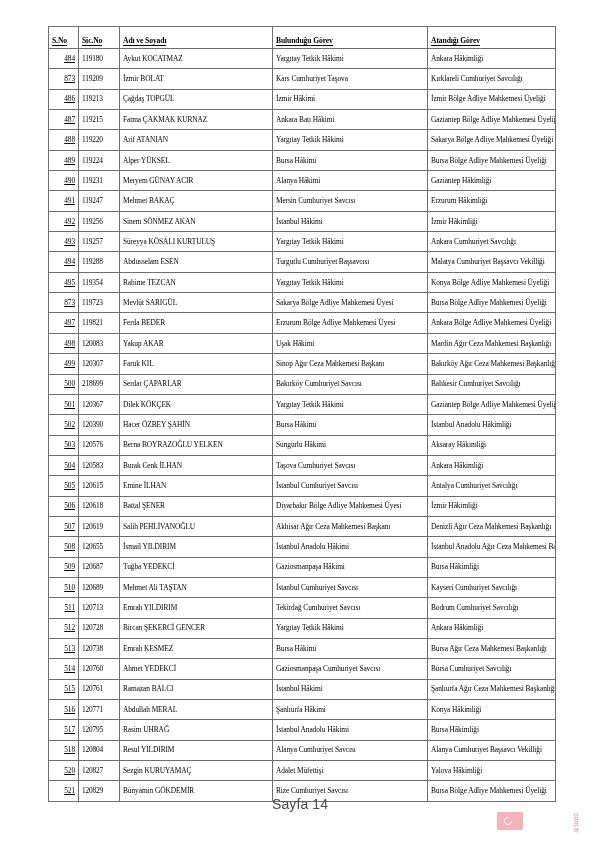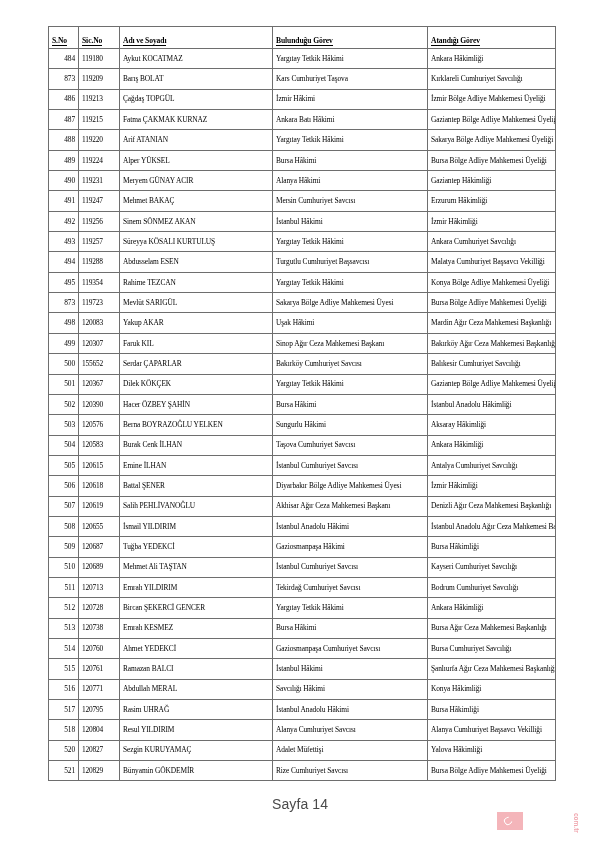--- a/index.html
+++ b/index.html
@@ -63,20 +63,21 @@
     display: inline-block;
     border-bottom: 1px solid #000;
     padding-bottom: 0.5px;
     font-size: 7.6px;
     letter-spacing: -0.1px;
   }
   td.num {
     text-align: right;
     padding-right: 4px;
     letter-spacing: -0.1px;
+    text-decoration: underline;
   }
   td.sic {
     text-align: left;
     padding-left: 3px;
     letter-spacing: -0.2px;
     border-radius: 6px;
   }
   td.name, td.role {
     text-align: left;
     letter-spacing: -0.08px;
@@ -176,21 +177,21 @@
           <tr>
             <td class="num">484</td>
             <td class="sic">119180</td>
             <td class="name">Aykut KOCATMAZ</td>
             <td class="role">Yargıtay Tetkik Hâkimi</td>
             <td class="role">Ankara Hâkimliği</td>
           </tr>
           <tr>
             <td class="num">873</td>
             <td class="sic">119209</td>
-            <td class="name">Barış BOLAT</td>
+            <td class="name">İzmir BOLAT</td>
             <td class="role">Kars Cumhuriyet Taşova</td>
             <td class="role">Kırklareli Cumhuriyet Savcılığı</td>
           </tr>
           <tr>
             <td class="num">486</td>
             <td class="sic">119213</td>
             <td class="name">Çağdaş TOPGÜL</td>
             <td class="role">İzmir Hâkimi</td>
             <td class="role">İzmir Bölge Adliye Mahkemesi Üyeliği</td>
           </tr>
@@ -258,36 +259,43 @@
             <td class="role">Konya Bölge Adliye Mahkemesi Üyeliği</td>
           </tr>
           <tr>
             <td class="num">873</td>
             <td class="sic">119723</td>
             <td class="name">Mevlüt SARIGÜL</td>
             <td class="role">Sakarya Bölge Adliye Mahkemesi Üyesi</td>
             <td class="role">Bursa Bölge Adliye Mahkemesi Üyeliği</td>
           </tr>
           <tr>
+            <td class="num">497</td>
+            <td class="sic">119821</td>
+            <td class="name">Ferda BEDER</td>
+            <td class="role">Erzurum Bölge Adliye Mahkemesi Üyesi</td>
+            <td class="role">Ankara Bölge Adliye Mahkemesi Üyeliği</td>
+          </tr>
+          <tr>
             <td class="num">498</td>
             <td class="sic">120083</td>
             <td class="name">Yakup AKAR</td>
             <td class="role">Uşak Hâkimi</td>
             <td class="role">Mardin Ağır Ceza Mahkemesi Başkanlığı</td>
           </tr>
           <tr>
             <td class="num">499</td>
             <td class="sic">120307</td>
             <td class="name">Faruk KIL</td>
             <td class="role">Sinop Ağır Ceza Mahkemesi Başkanı</td>
             <td class="role">Bakırköy Ağır Ceza Mahkemesi Başkanlığı</td>
           </tr>
           <tr>
             <td class="num">500</td>
-            <td class="sic">155652</td>
+            <td class="sic">218699</td>
             <td class="name">Serdar ÇAPARLAR</td>
             <td class="role">Bakırköy Cumhuriyet Savcısı</td>
             <td class="role">Balıkesir Cumhuriyet Savcılığı</td>
           </tr>
           <tr>
             <td class="num">501</td>
             <td class="sic">120367</td>
             <td class="name">Dilek KÖKÇEK</td>
             <td class="role">Yargıtay Tetkik Hâkimi</td>
             <td class="role">Gaziantep Bölge Adliye Mahkemesi Üyeliği</td>
@@ -387,21 +395,21 @@
             <td class="num">515</td>
             <td class="sic">120761</td>
             <td class="name">Ramazan BALCI</td>
             <td class="role">İstanbul Hâkimi</td>
             <td class="role">Şanlıurfa Ağır Ceza Mahkemesi Başkanlığı</td>
           </tr>
           <tr>
             <td class="num">516</td>
             <td class="sic">120771</td>
             <td class="name">Abdullah MERAL</td>
-            <td class="role">Savcılığı Hâkimi</td>
+            <td class="role">Şanlıurfa Hâkimi</td>
             <td class="role">Konya Hâkimliği</td>
           </tr>
           <tr>
             <td class="num">517</td>
             <td class="sic">120795</td>
             <td class="name">Rasim UHRAĞ</td>
             <td class="role">İstanbul Anadolu Hâkimi</td>
             <td class="role">Bursa Hâkimliği</td>
           </tr>
           <tr>

